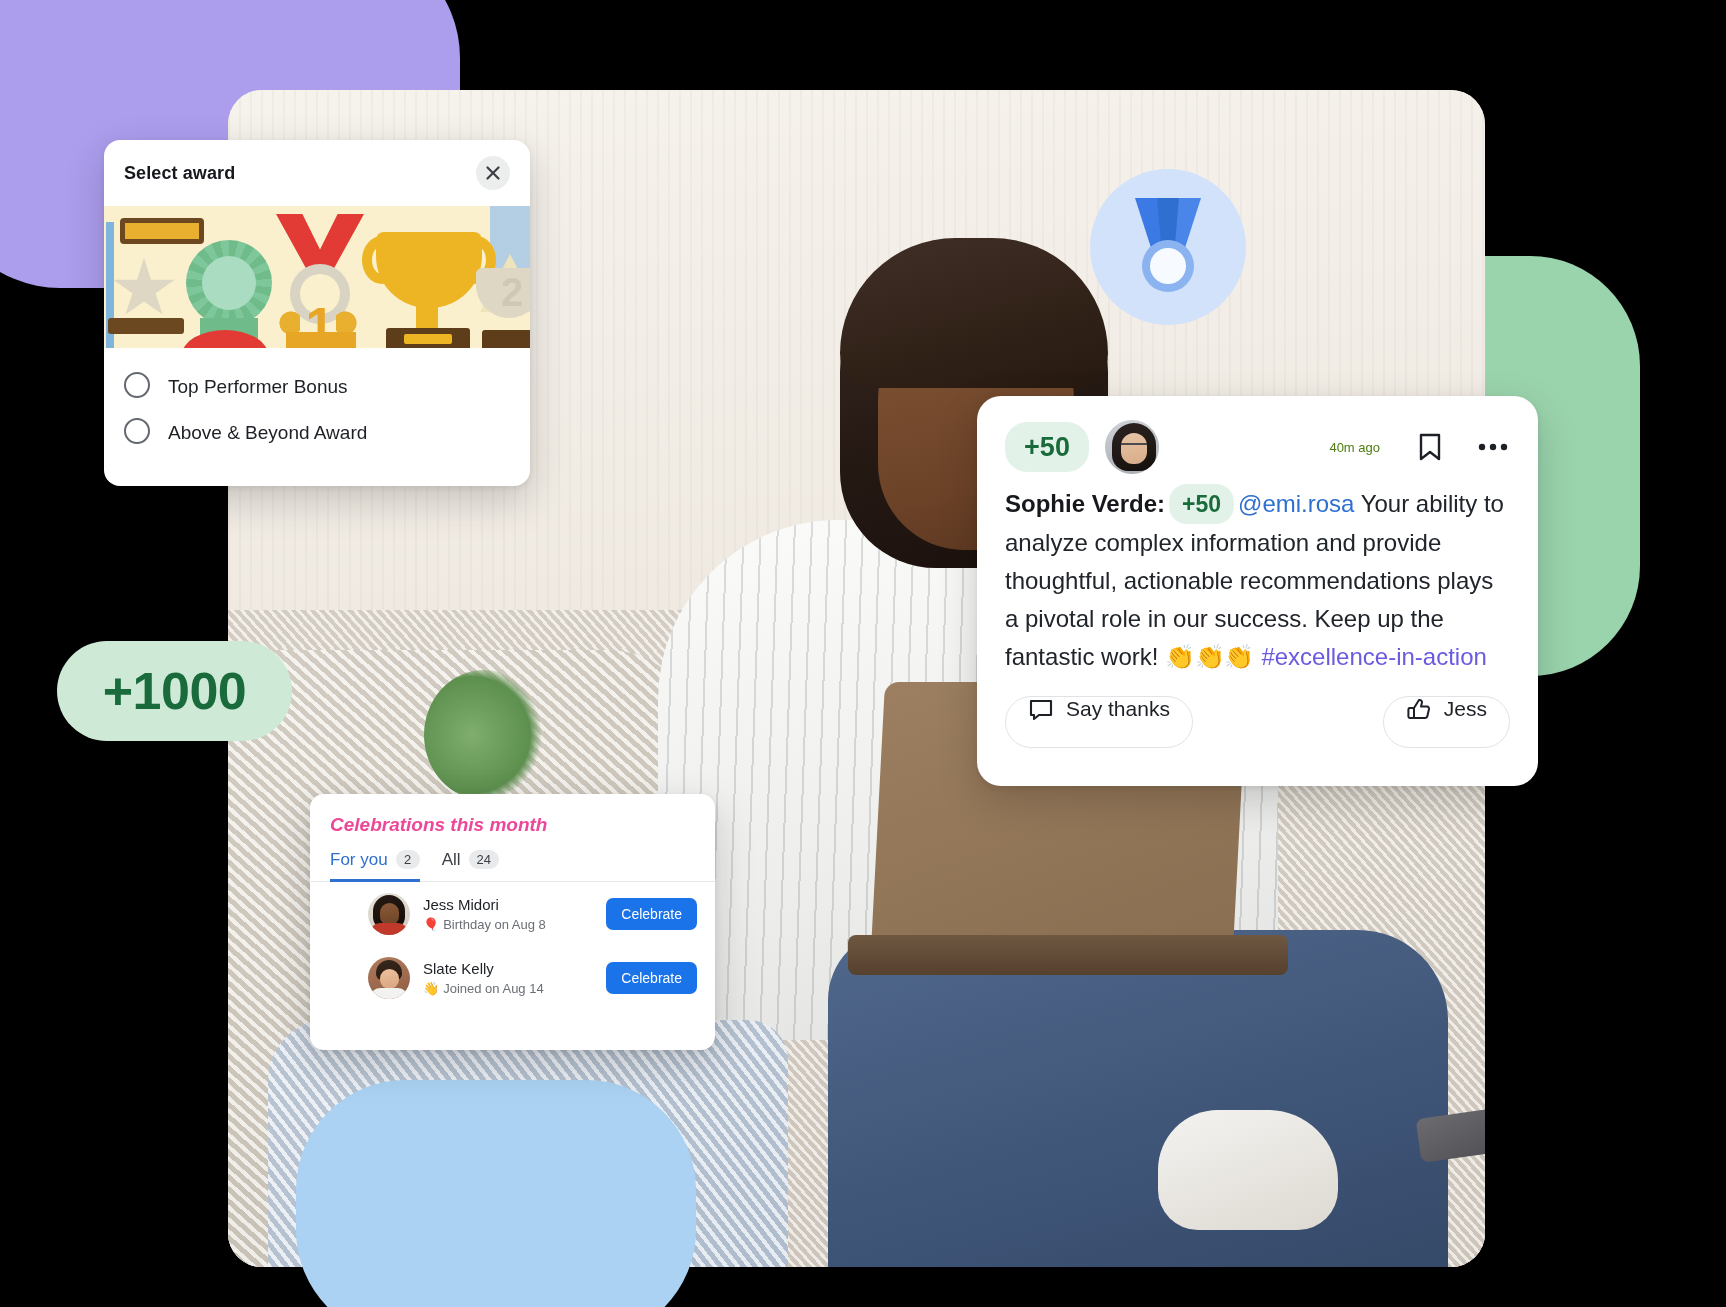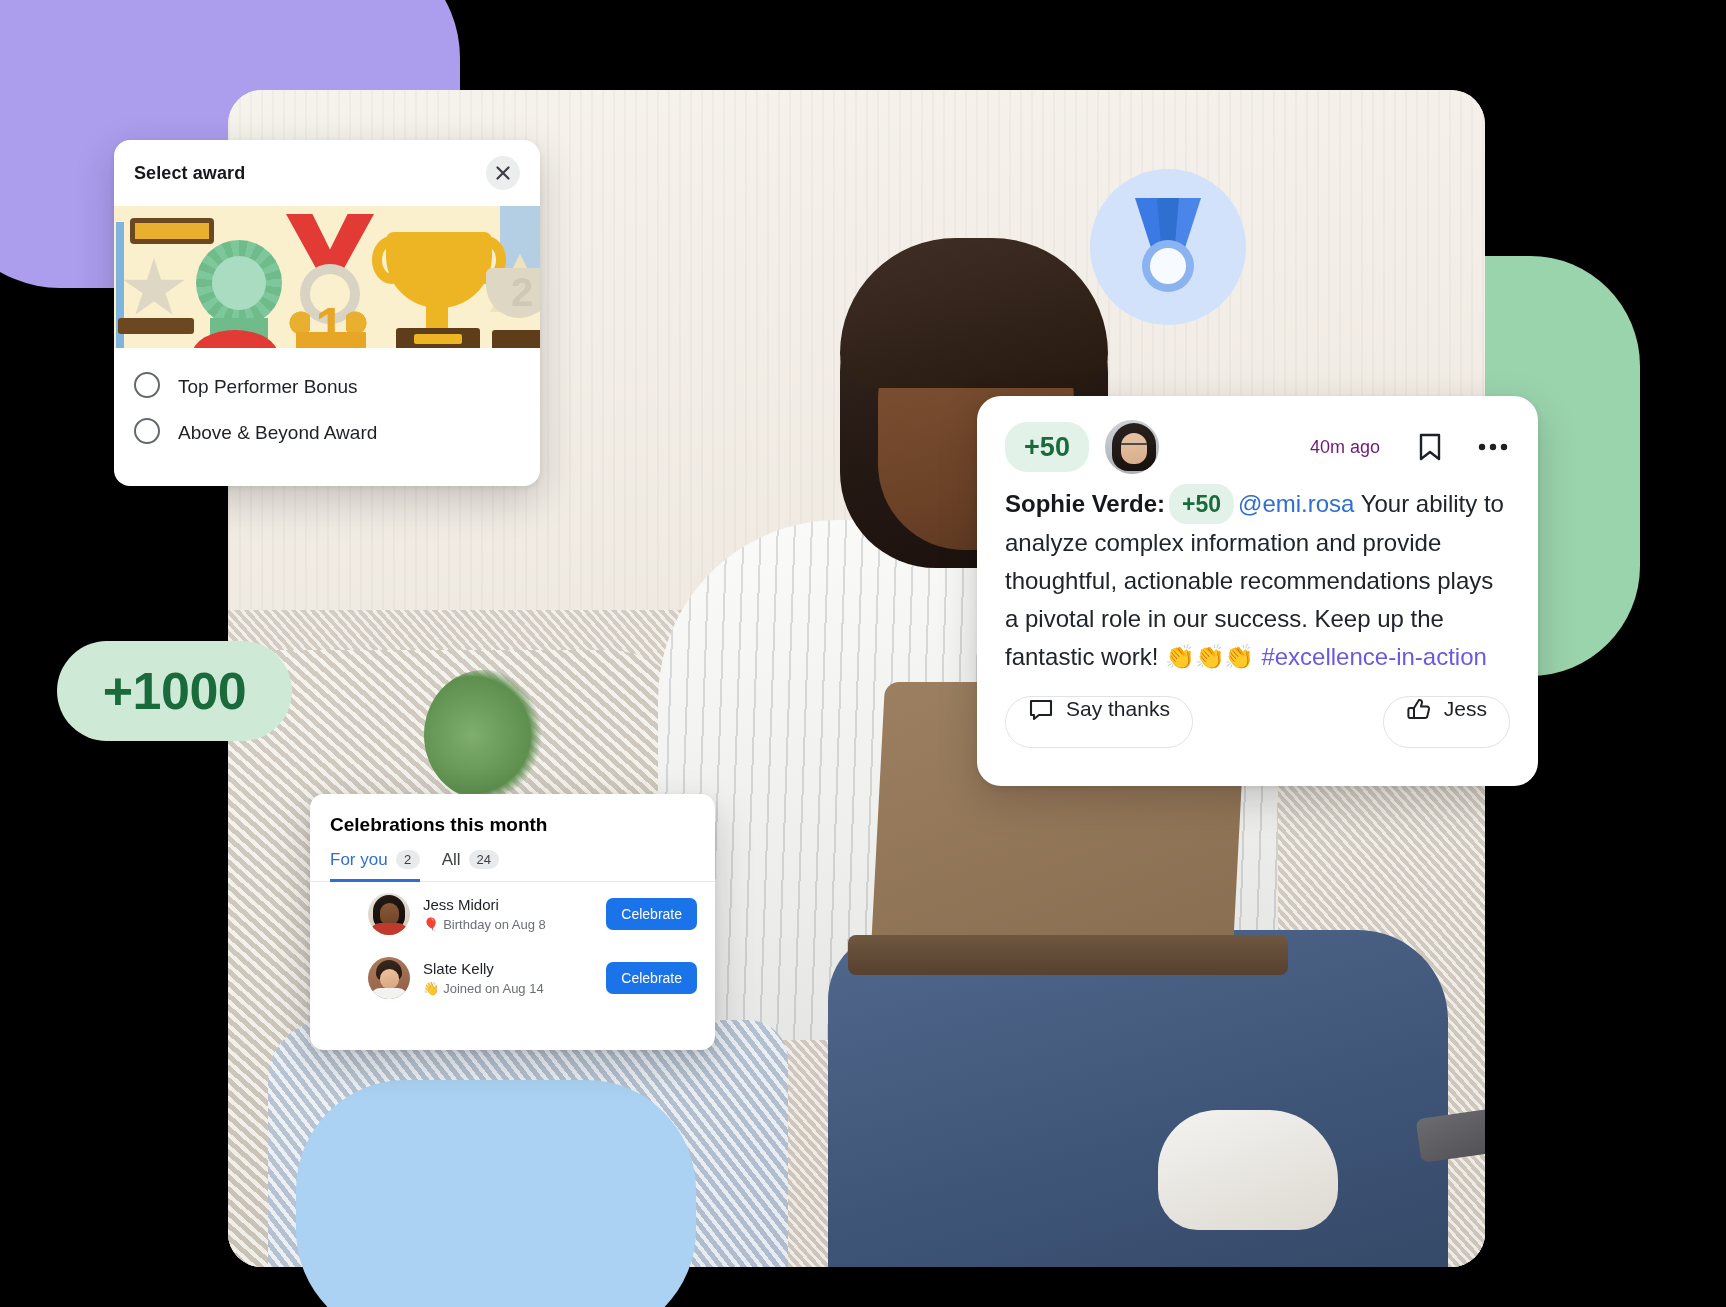--- a/index.html
+++ b/index.html
@@ -161,21 +161,21 @@
   .card {
     position: absolute;
     background: #ffffff;
     border-radius: 18px;
     box-shadow: 0 14px 40px rgba(0,0,0,0.18), 0 2px 6px rgba(0,0,0,0.08);
     overflow: hidden;
   }
 
   
   #award-modal {
-    left: 114px; top: 140px;
+    left: 104px; top: 140px;
     width: 426px; height: 346px;
     border-radius: 16px;
   }
   #award-modal-header {
     display: flex; align-items: center; justify-content: space-between;
     height: 66px; padding: 0 20px 0 20px;
   }
   #award-modal-title {
     font-size: 18px; font-weight: bold; color: #16181d;
     letter-spacing: 0.1px;
@@ -299,21 +299,21 @@
   #post-avatar .av-face {
     position: absolute; left: 16px; top: 13px; width: 26px; height: 31px;
     background: linear-gradient(170deg, #e8c4a4, #d7ad8b);
     border-radius: 13px 13px 12px 12px;
   }
   #post-avatar .av-glasses {
     position: absolute; left: 16px; top: 23px; width: 26px; height: 5px;
     border-top: 2px solid #4a4a4f;
   }
   #post-header-spacer { flex: 1; }
-  #post-time { font-size: 18px; color: #701a75; }
+  #post-time { font-size: 13px; color: #4d7c0f; }
   .icon-btn {
     background: none; border: none; cursor: pointer;
     display: flex; align-items: center; justify-content: center;
     color: #1d2026; padding: 0;
   }
   #post-bookmark-button { width: 32px; height: 34px; margin-left: 20px; }
   #post-more-button { width: 34px; height: 34px; margin-left: 16px; }
 
   #post-body {
     font-size: 24px; line-height: 38px; color: #20242b;
@@ -341,22 +341,23 @@
     font-size: 21px; color: #1d2026;
   }
 
   
   #celebrations-card {
     left: 310px; top: 794px;
     width: 405px; height: 256px;
     border-radius: 14px;
   }
   #celebrations-title {
-    font-size: 19px; font-weight: bold; color: #000000;
+    font-size: 19px; font-weight: bold; color: #ec4899;
     padding: 20px 20px 0 20px;
+    font-style: italic;
   }
   #celebrations-tabs {
     display: flex; align-items: flex-end; gap: 22px;
     padding: 14px 20px 0 20px;
     border-bottom: 1px solid #e6e8ea;
   }
   .tab {
     display: flex; align-items: flex-start; gap: 8px;
     padding-bottom: 9px; cursor: pointer;
     font-size: 17px; color: #3c4046;

